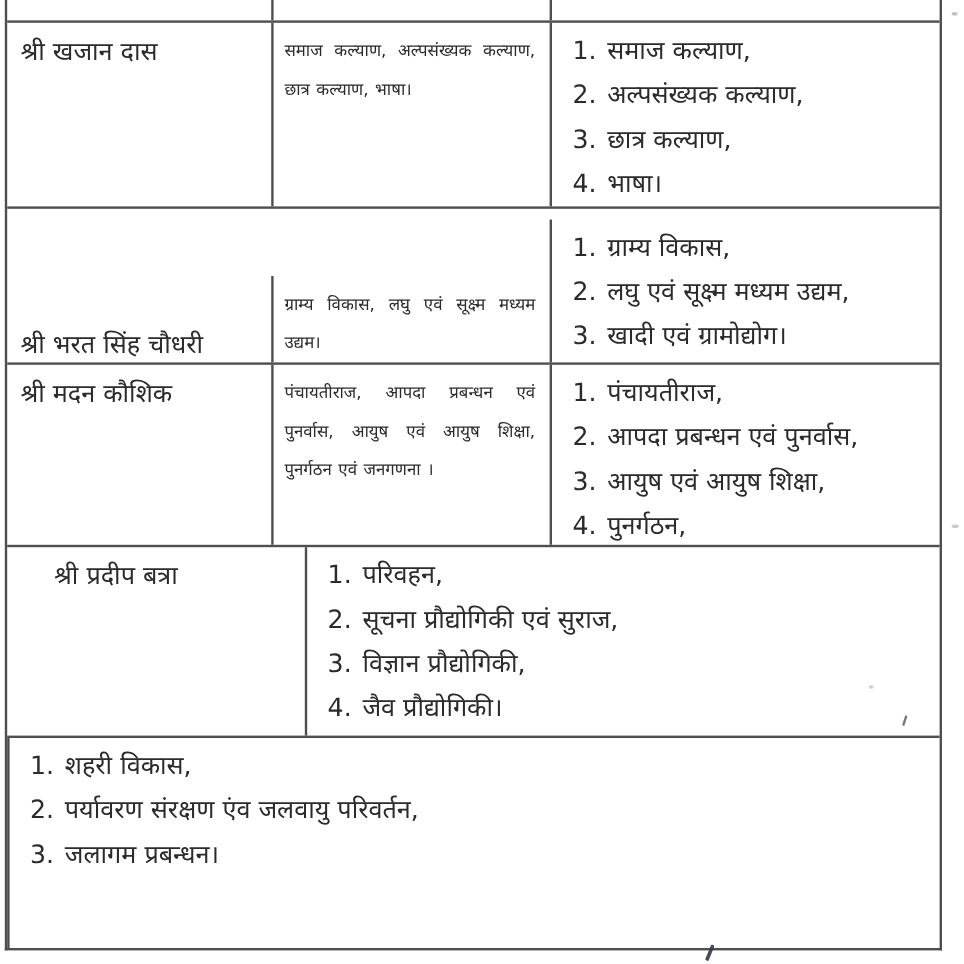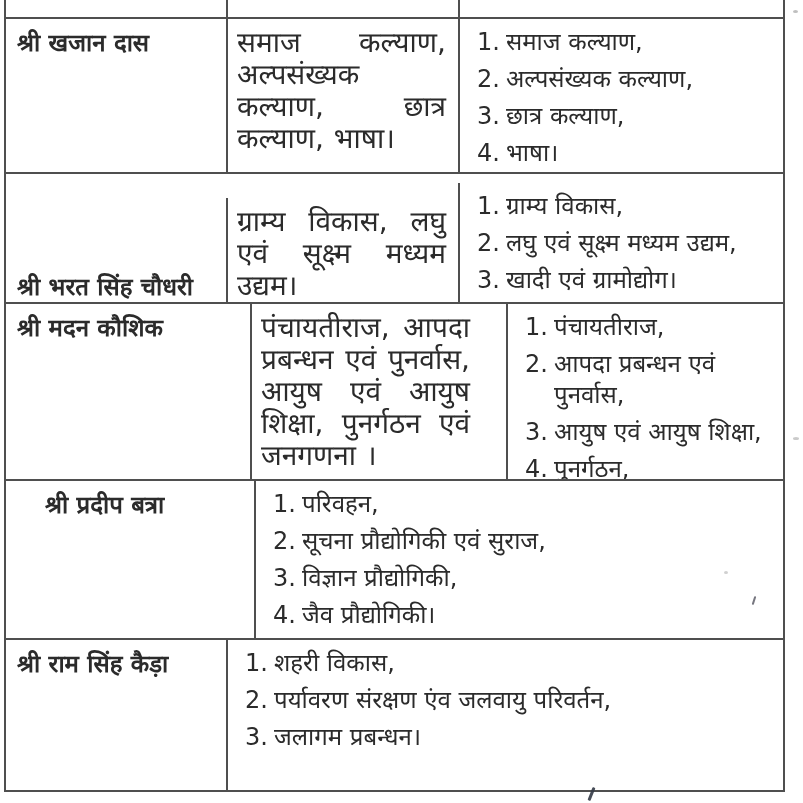--- a/index.html
+++ b/index.html
@@ -27,49 +27,49 @@
     border-right:2px solid var(--line);
     border-bottom:2px solid var(--line);
     display:flex;flex-direction:column;
     background:var(--paper);
   }
   .row{display:flex;box-sizing:border-box;}
   .row + .row{border-top:2px solid var(--line);}
   .row.stub{height:17px;}
   .row.r1{height:155px;}
   .row.r2{height:130px;align-items:flex-end;}
-  .row.r3{height:177px;gap:24px;}
+  .row.r3{height:152px;}
   .row.r4{height:159px;padding-left:28px;}
   .row.r5{flex:1;}
 
   .c{box-sizing:border-box;overflow:hidden;}
   .c1{width:220px;}
   .c2{width:232px;border-left:2px solid var(--line);}
   .c3{flex:1;border-left:2px solid var(--line);}
 
   
   .name{
     padding:9px 6px 0 11px;
-    font-size:24px;line-height:30px;font-weight:bold;
+    font-size:21px;line-height:30px;
   }
   .portfolio{
     padding:8px 12px 0 9px;
-    font-size:28px;line-height:32px;
+    font-size:14px;line-height:32px;
     text-align:justify;text-align-last:left;
     word-spacing:1px;
   }
   .depts ol{
     margin:0;padding:8px 8px 0 15px;
     list-style:none;counter-reset:d;
   }
   .depts li{
     counter-increment:d;
     position:relative;
     padding-left:31px;
-    font-size:24px;line-height:31px;
+    font-size:21px;line-height:31px;
     margin-bottom:6px;
   }
   .depts li::before{
     content:counter(d) ".";
     position:absolute;left:2px;top:0;
   }
 
   
   .speck{position:absolute;background:#8a8a8a;border-radius:50%;}
   .sp1{left:793px;top:10px;width:5px;height:3px;opacity:.55;}
@@ -137,21 +137,20 @@
         <ol>
           <li>परिवहन,</li>
           <li>सूचना प्रौद्योगिकी एवं सुराज,</li>
           <li>विज्ञान प्रौद्योगिकी,</li>
           <li>जैव प्रौद्योगिकी।</li>
         </ol>
       </div>
     </div>
 
     <div class="row r5">
-      <div class="c c1 name">श्री राम सिंह कैड़ा</div>
       <div class="c c3 depts">
         <ol>
           <li>शहरी विकास,</li>
           <li>पर्यावरण संरक्षण एंव जलवायु परिवर्तन,</li>
           <li>जलागम प्रबन्धन।</li>
         </ol>
       </div>
     </div>
 
   </div>

